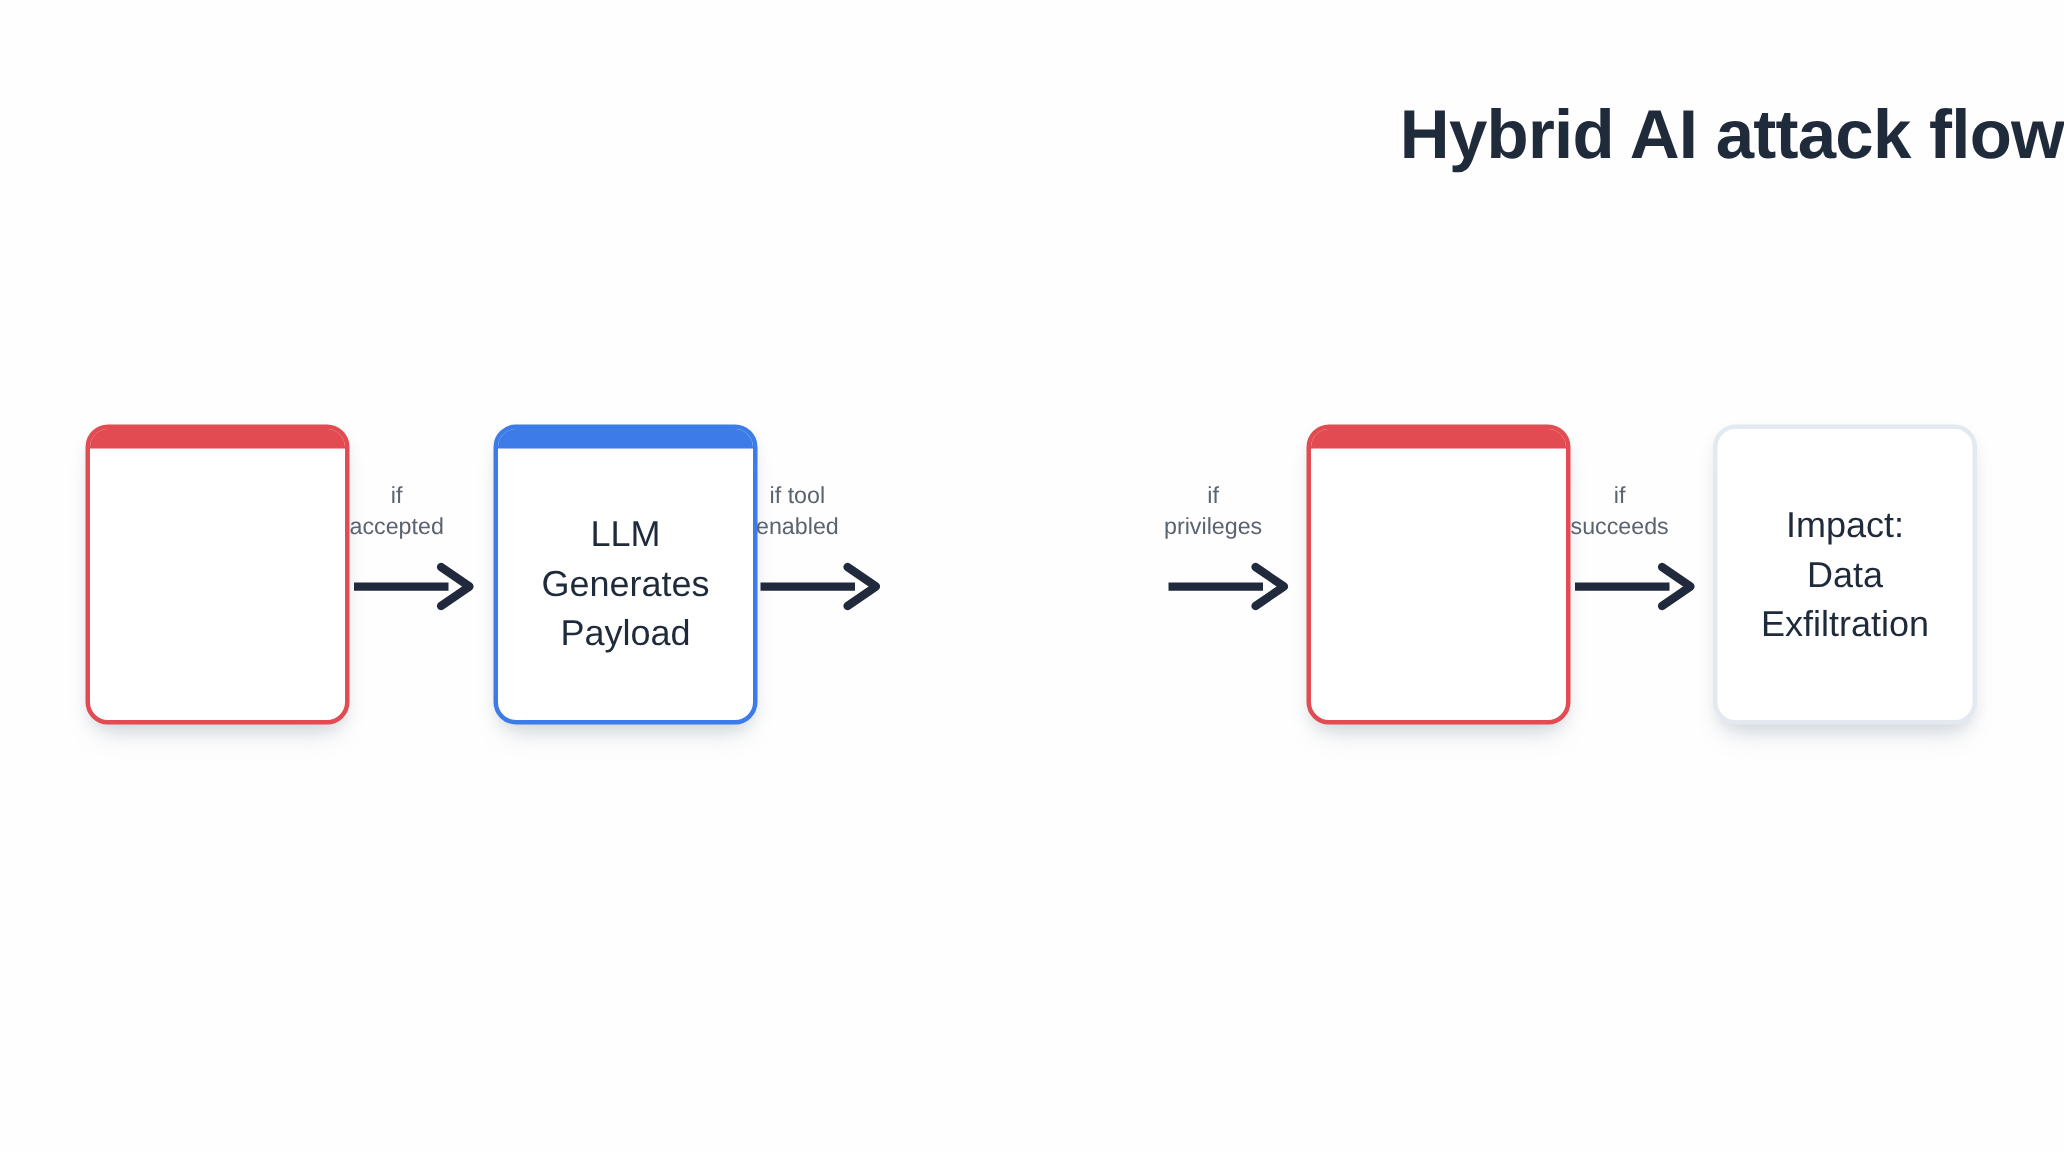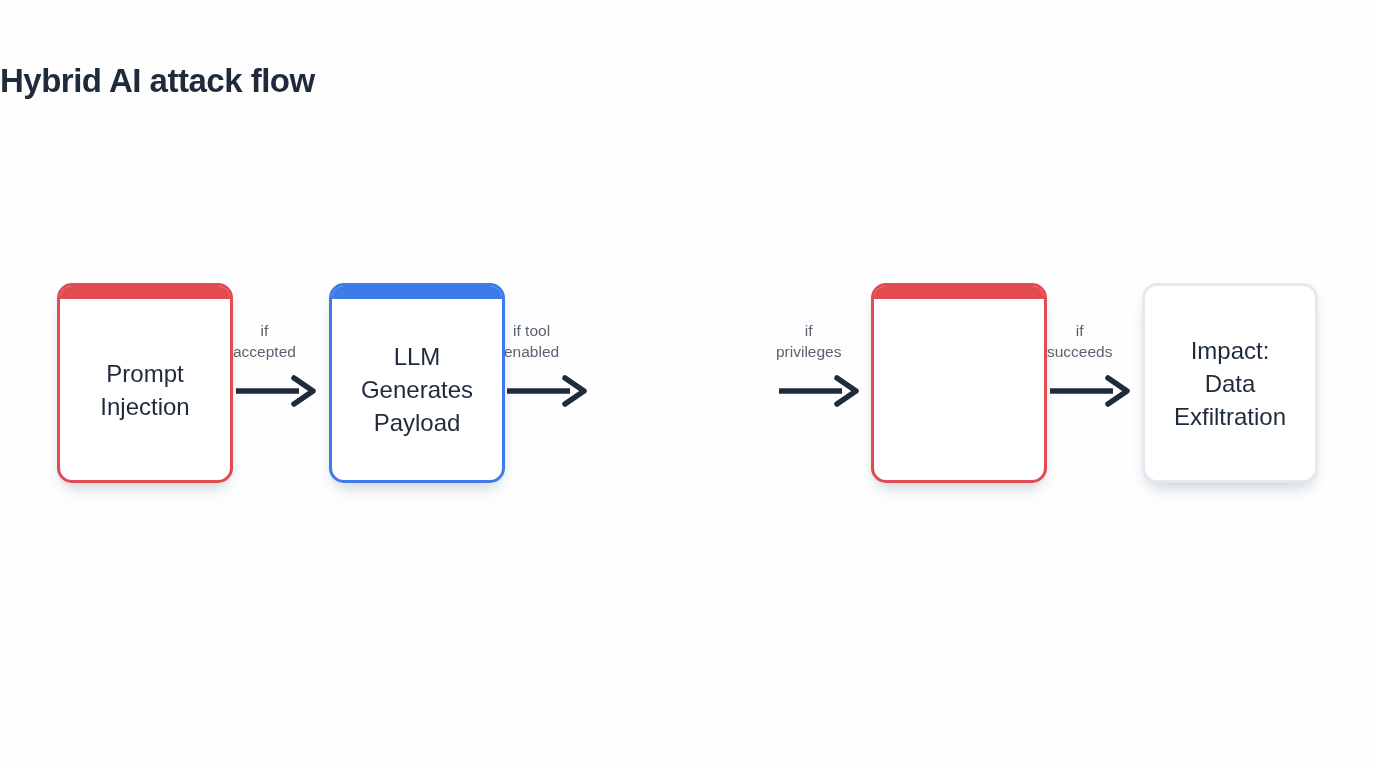--- a/index.html
+++ b/index.html
@@ -13,22 +13,22 @@
     position: relative;
     width: 1376px;
     height: 768px;
     background: #fefefe;
   }
   .diagram-title {
     position: absolute;
     top: 62px;
     left: 0;
     width: 100%;
-    text-align: left;
-    font-size: 33px;
+    text-align: right;
+    font-size: 46px;
     font-weight: 800;
     letter-spacing: -0.5px;
     color: #1f2a3a;
   }
   .flow-node {
     position: absolute;
     top: 283px;
     width: 176px;
     height: 200px;
     background: #ffffff;
@@ -86,22 +86,20 @@
 </style>
 </head>
 <body>
 
 <div class="canvas">
 
   <h1 class="diagram-title">Hybrid AI attack flow</h1>
 
   <div class="flow-node has-bar node-1" style="--accent: #e14b51;">
     <div class="node-top-bar"></div>
-    <div class="node-label">Prompt
-Injection</div>
   </div>
 
   <div class="connector connector-1">
     <div class="connector-label">if
 accepted</div>
     <svg class="arrow-icon" width="86" height="38" viewBox="0 0 86 38">
       <line x1="3" y1="19" x2="66" y2="19" stroke="#202a3c" stroke-width="5.5"></line>
       <path d="M61,6 L80,19 L61,32" fill="none" stroke="#202a3c" stroke-width="5.5" stroke-linecap="round" stroke-linejoin="round"></path>
     </svg>
   </div>

